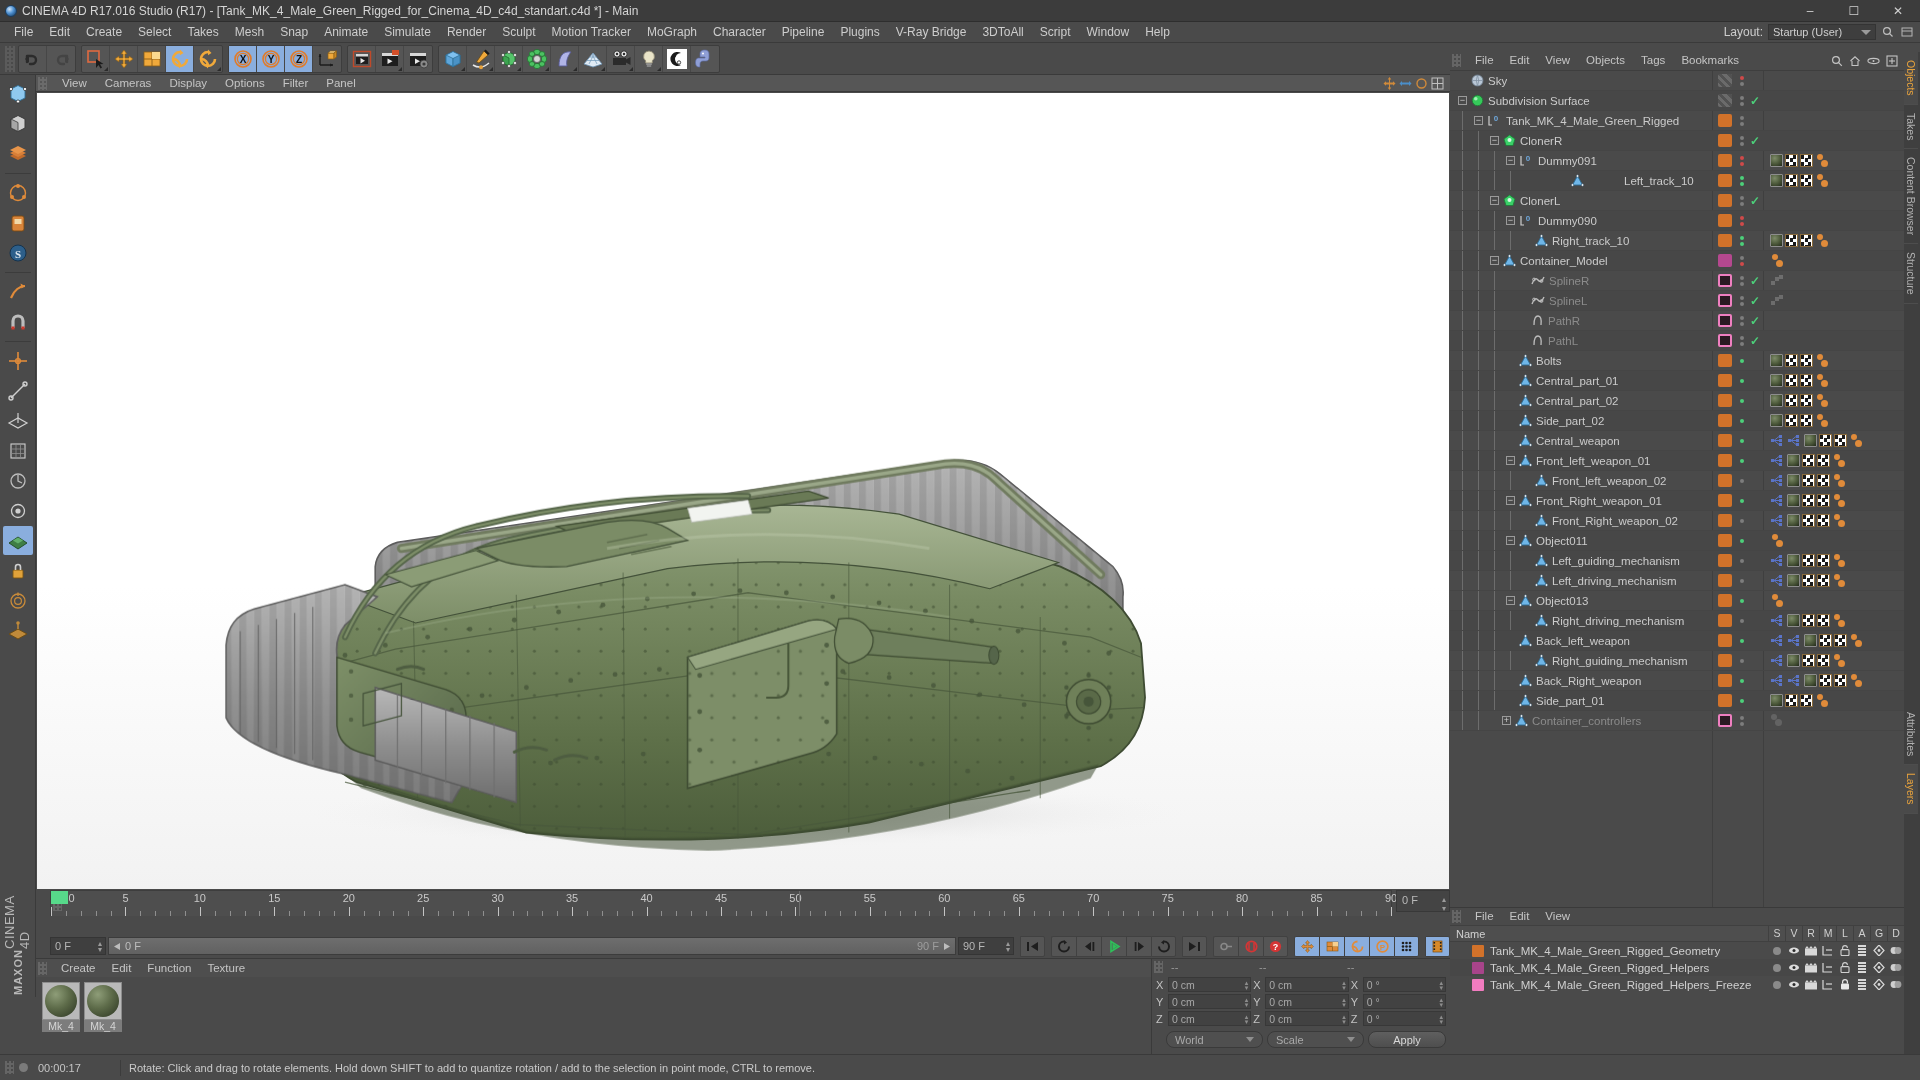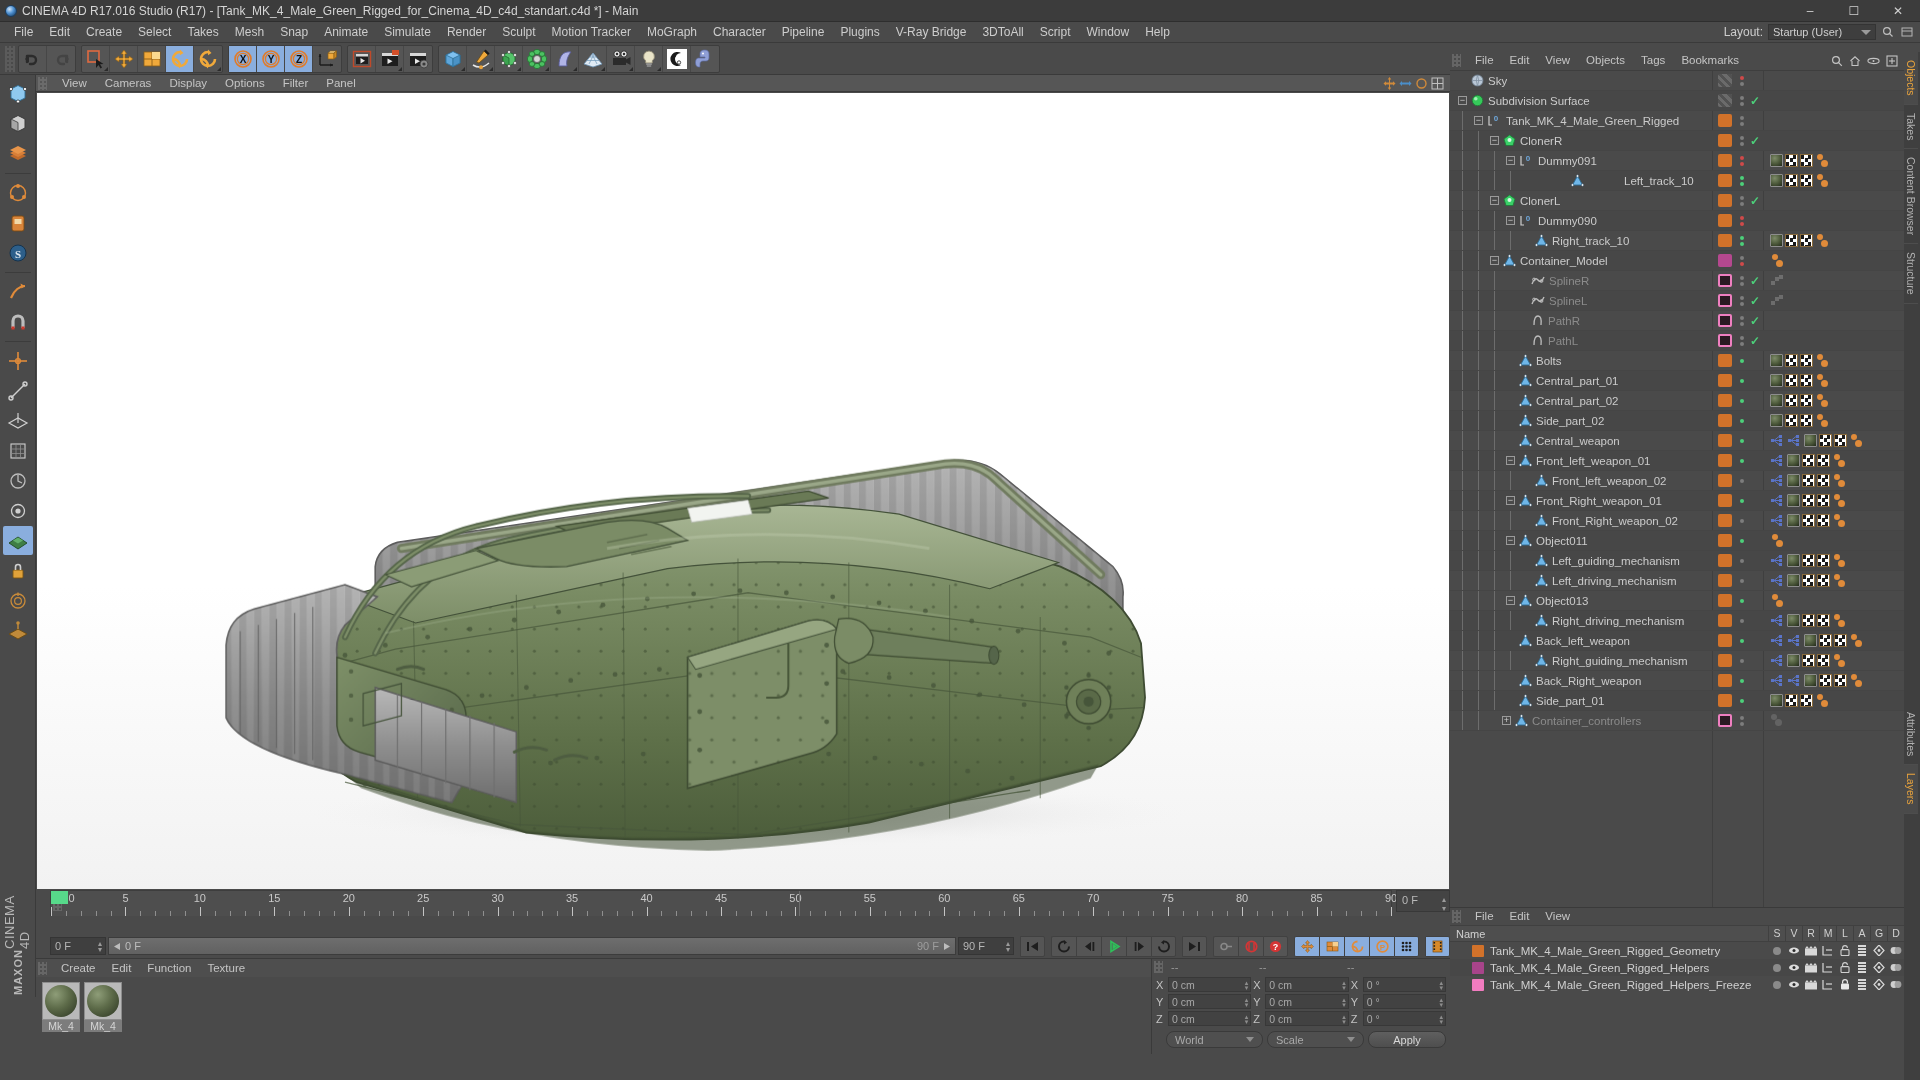--- a/index.html
+++ b/index.html
@@ -2692,14 +2692,21 @@
           <span class="lm-cell">
             <svg width="12" height="11" viewBox="0 0 12 11">
               <circle cx="4" cy="5.5" r="3.4" fill="#cfcfcf"></circle>
               <circle cx="8" cy="5.5" r="3.4" fill="#9f9f9f"></circle>
             </svg>
           </span>
         </div>
       </div>
   </div>
 
+  <div class="statusbar">
+    <div class="sb-grip"></div>
+    <div class="sb-led"></div>
+    <div class="sb-time">00:00:17</div>
+    <div class="sb-sep"></div>
+    <div class="sb-msg">Rotate: Click and drag to rotate elements. Hold down SHIFT to add to quantize rotation / add to the selection in point mode, CTRL to remove.</div>
+  </div>
 
 </div>
 
 </body></html>

